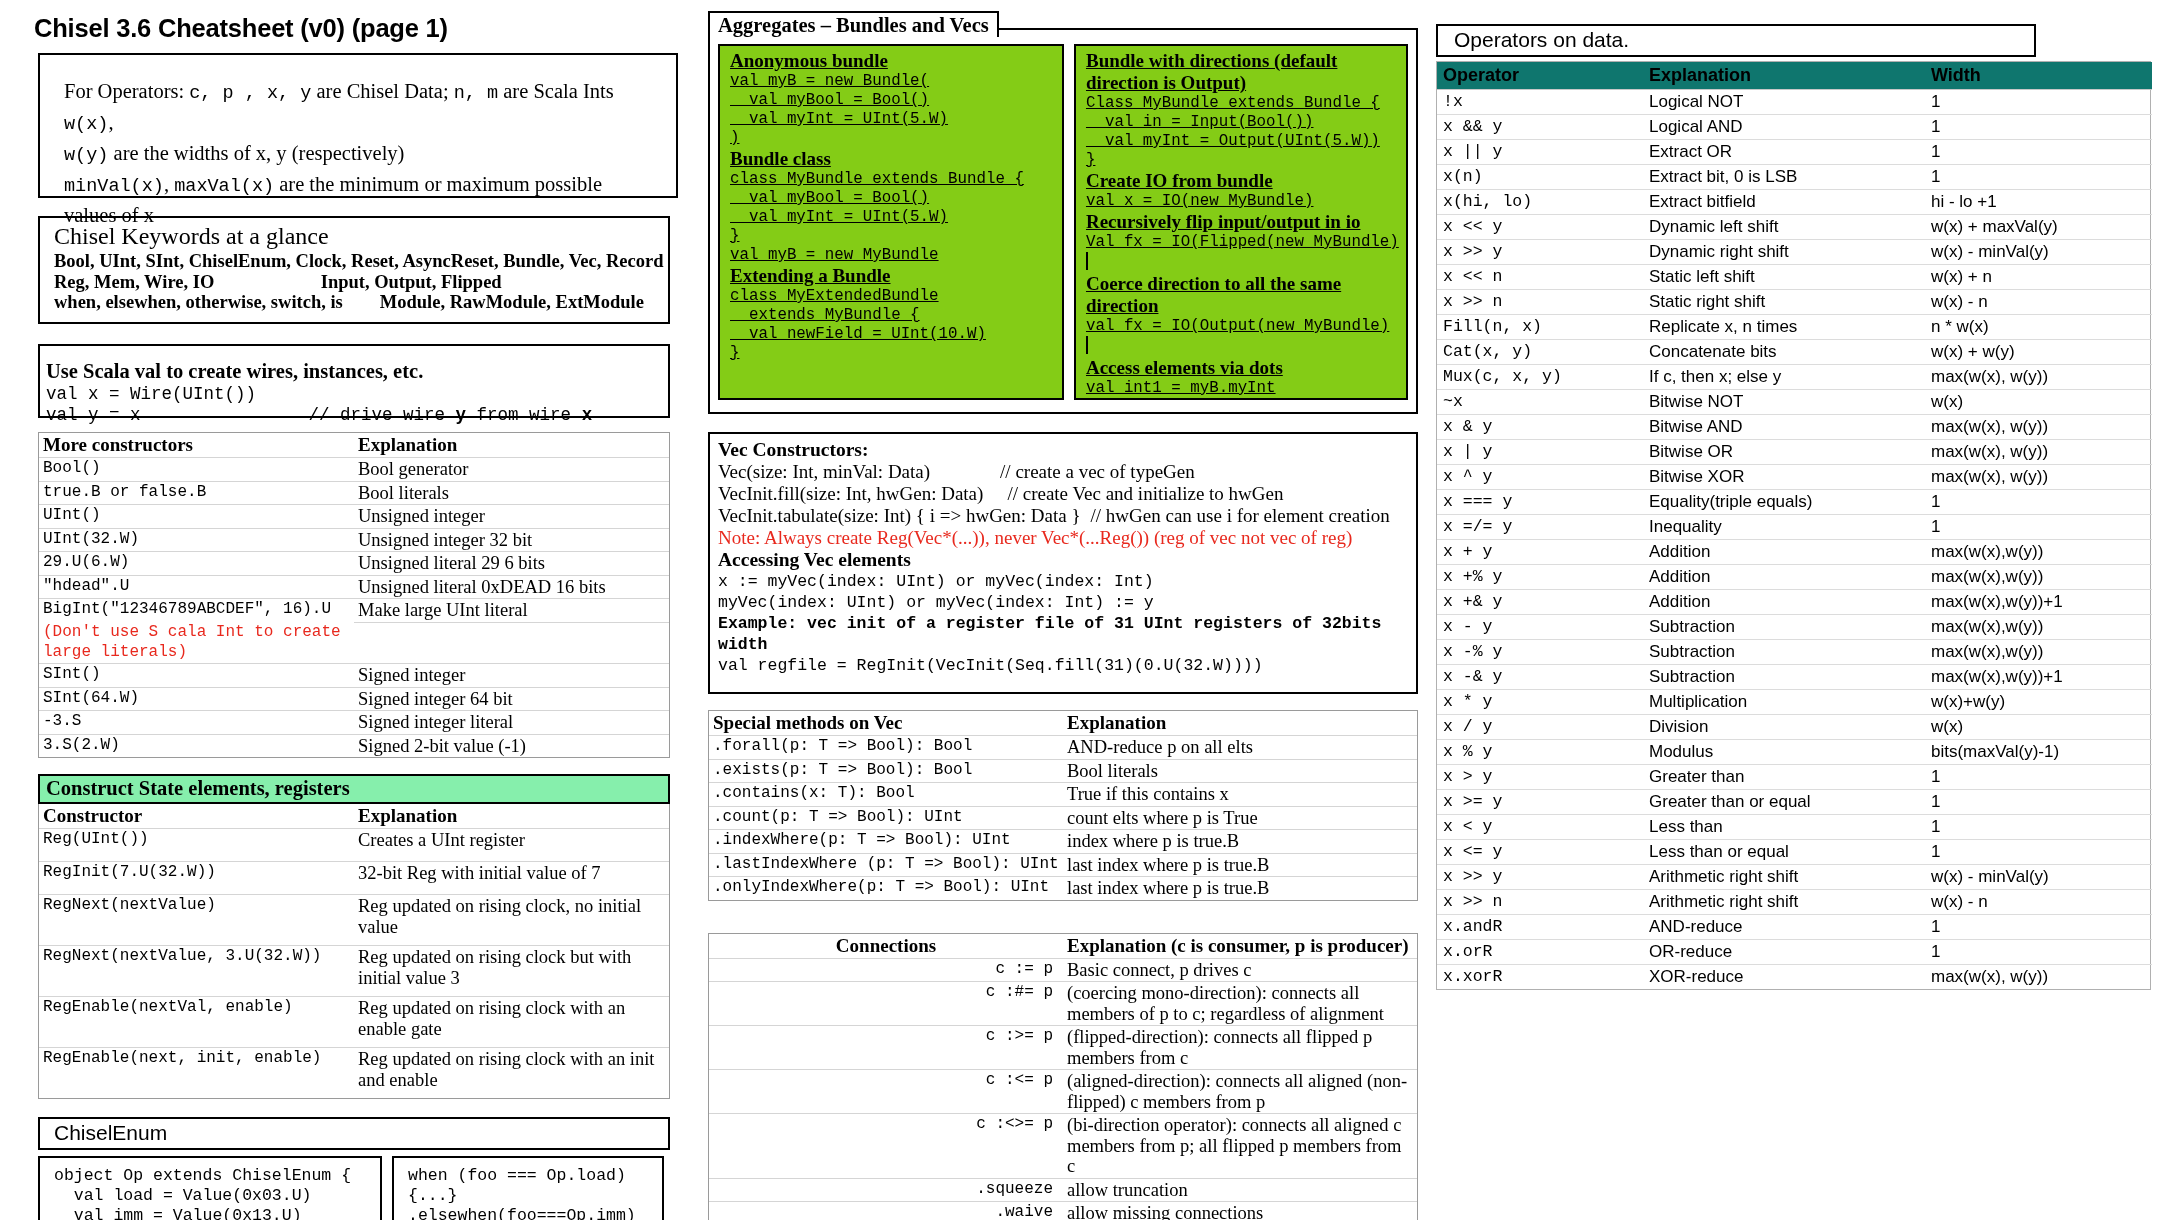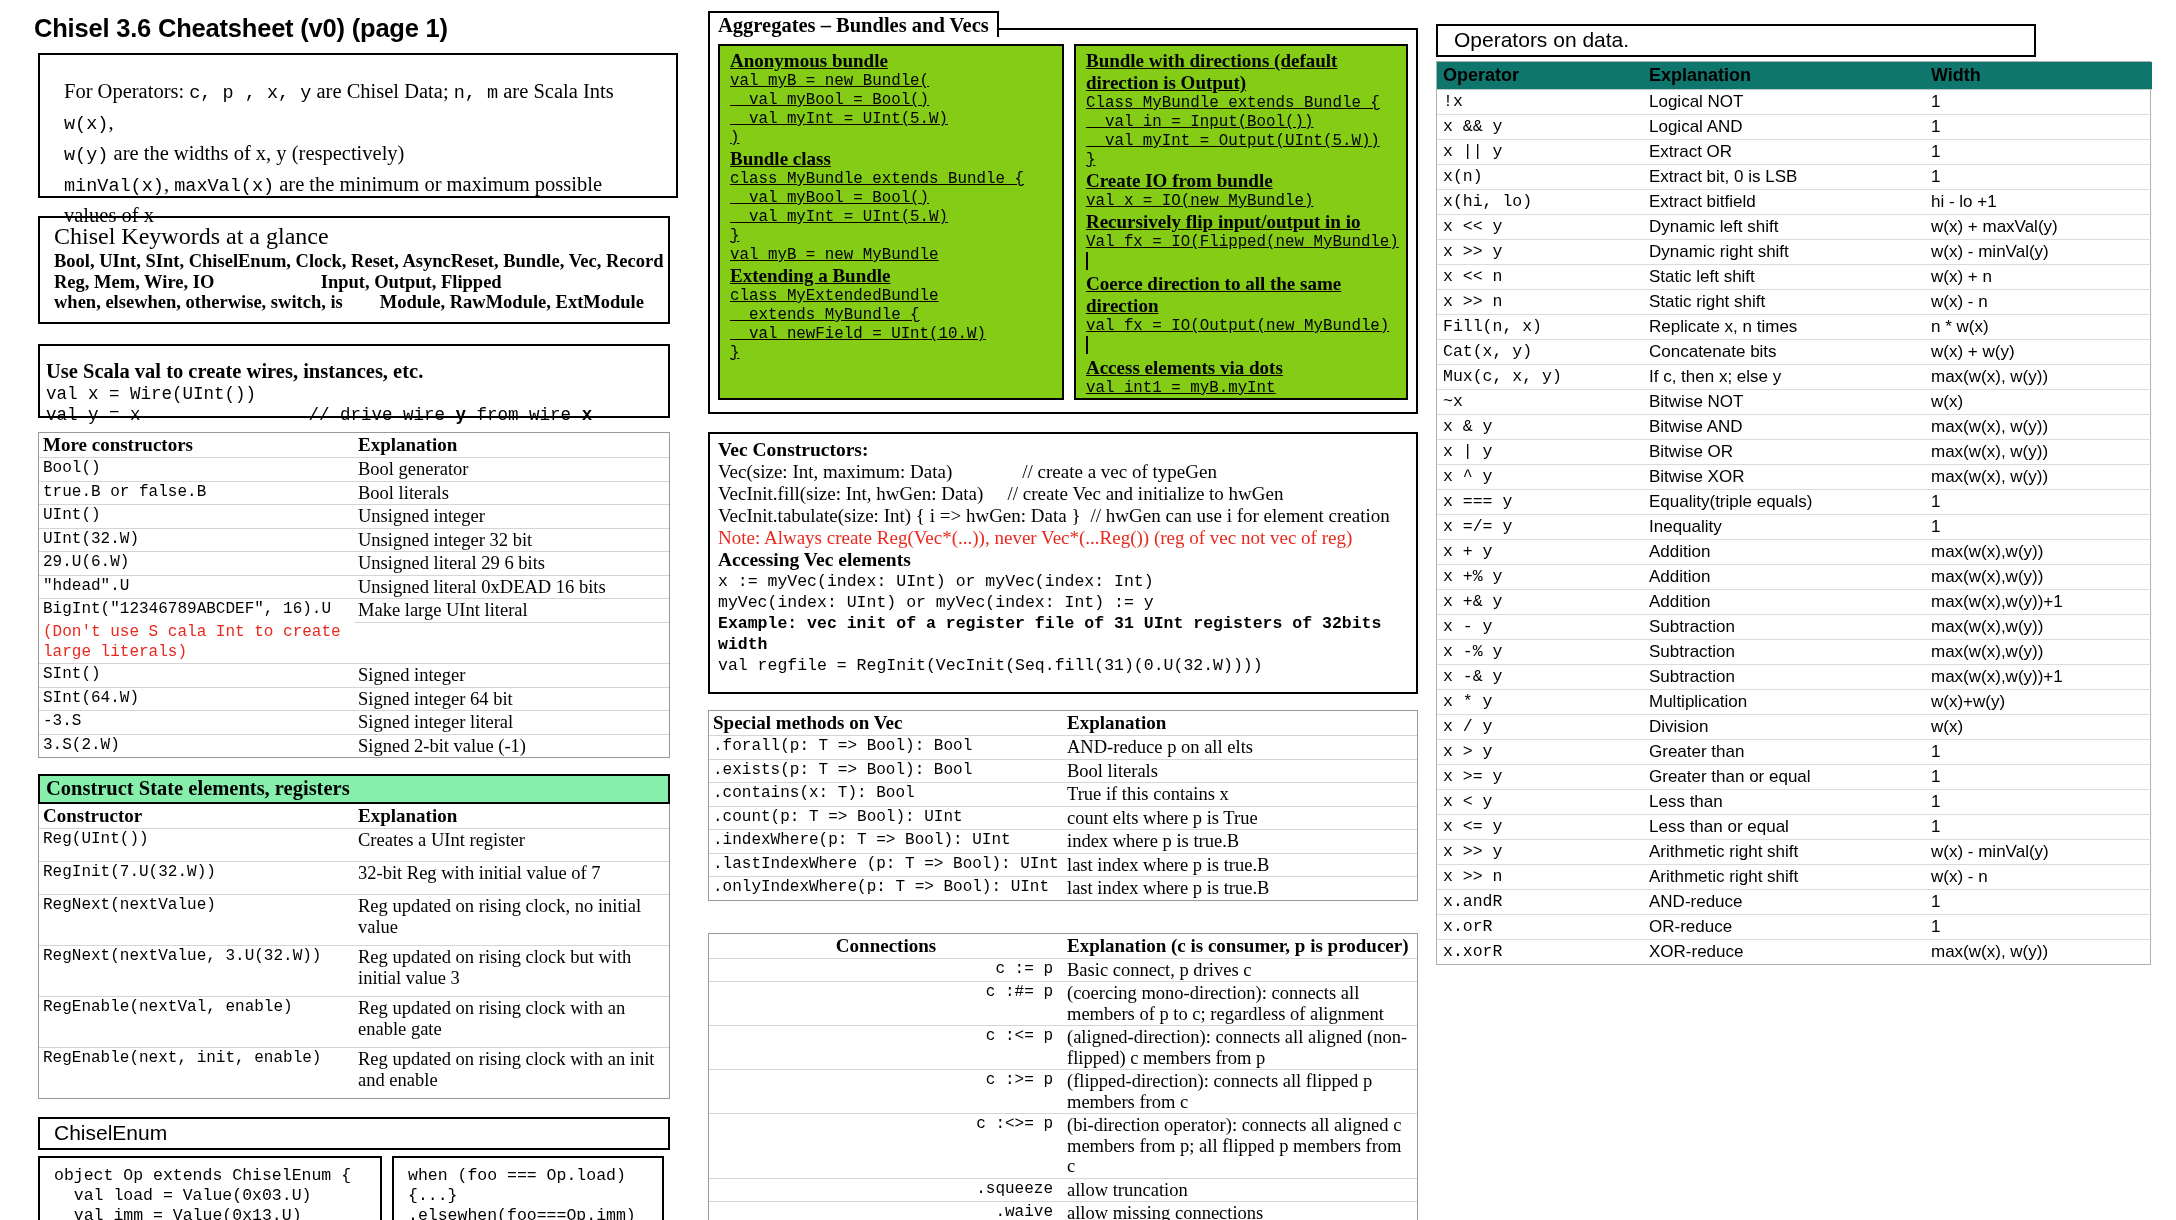--- a/index.html
+++ b/index.html
@@ -595,21 +595,21 @@
           <div class="agg-code"><span class="caret"></span></div>
           <div class="agg-h">Access elements via dots</div>
           <div class="agg-code">val int1 = myB.myInt
 myB.myBool := true.B</div>
         </div>
       </div>
     </div>
 
     <div id="vec-box">
       <div class="vec-h">Vec Constructors:</div>
-      <div class="vec-line"><span>Vec(size: Int, maximum: Data)</span><span style="padding-left:70px">// create a vec of typeGen</span></div>
+      <div class="vec-line"><span>Vec(size: Int, minVal: Data)</span><span style="padding-left:70px">// create a vec of typeGen</span></div>
       <div class="vec-line"><span>VecInit.fill(size: Int, hwGen: Data)</span><span style="padding-left:24px">// create Vec and initialize to hwGen</span></div>
       <div class="vec-line"><span>VecInit.tabulate(size: Int) { i =&gt; hwGen: Data }</span><span style="padding-left:10px">// hwGen can use i for element creation</span></div>
       <div class="vec-line red">Note:  Always create Reg(Vec*(...)), never Vec*(...Reg()) (reg of vec not vec of reg)</div>
       <div class="vec-h">Accessing Vec elements</div>
       <div class="vec-mono">x := myVec(index: UInt) or myVec(index: Int)</div>
       <div class="vec-mono">myVec(index: UInt) or myVec(index: Int) := y</div>
       <div class="vec-mono-b" style="white-space:normal">Example: vec init of a register file of 31 UInt registers of 32bits width</div>
       <div class="vec-mono">val regfile = RegInit(VecInit(Seq.fill(31)(0.U(32.W))))</div>
     </div>
 
@@ -698,32 +698,32 @@
         <tr>
               <td>
                 <div class="cellmono">c :#= p</div>
               </td>
               <td>
                 <div class="cellser">(coercing mono-direction): connects all members of p to c; regardless of alignment</div>
               </td>
             </tr>
         <tr>
               <td>
+                <div class="cellmono">c :&gt;= p</div>
+              </td>
+              <td>
+                <div class="cellser">(flipped-direction): connects all flipped p members from c</div>
+              </td>
+            </tr>
+        <tr>
+              <td>
                 <div class="cellmono">c :&lt;= p</div>
               </td>
               <td>
                 <div class="cellser">(aligned-direction): connects all aligned (non-flipped) c members from p</div>
-              </td>
-            </tr>
-        <tr>
-              <td>
-                <div class="cellmono">c :&gt;= p</div>
-              </td>
-              <td>
-                <div class="cellser">(flipped-direction): connects all flipped p members from c</div>
               </td>
             </tr>
         <tr>
               <td>
                 <div class="cellmono">c :&lt;&gt;= p</div>
               </td>
               <td>
                 <div class="cellser">(bi-direction operator): connects all aligned c members from p; all flipped p members from c</div>
               </td>
             </tr>
@@ -887,20 +887,25 @@
               <td class="op">x * y</td>
               <td class="ex">Multiplication</td>
               <td class="wd">w(x)+w(y)</td>
             </tr>
         <tr>
               <td class="op">x / y</td>
               <td class="ex">Division</td>
               <td class="wd">w(x)</td>
             </tr>
         <tr>
+              <td class="op">x % y</td>
+              <td class="ex">Modulus</td>
+              <td class="wd">bits(maxVal(y)-1)</td>
+            </tr>
+        <tr>
               <td class="op">x &gt; y</td>
               <td class="ex">Greater than</td>
               <td class="wd">1</td>
             </tr>
         <tr>
               <td class="op">x &gt;= y</td>
               <td class="ex">Greater than or equal</td>
               <td class="wd">1</td>
             </tr>
         <tr>

